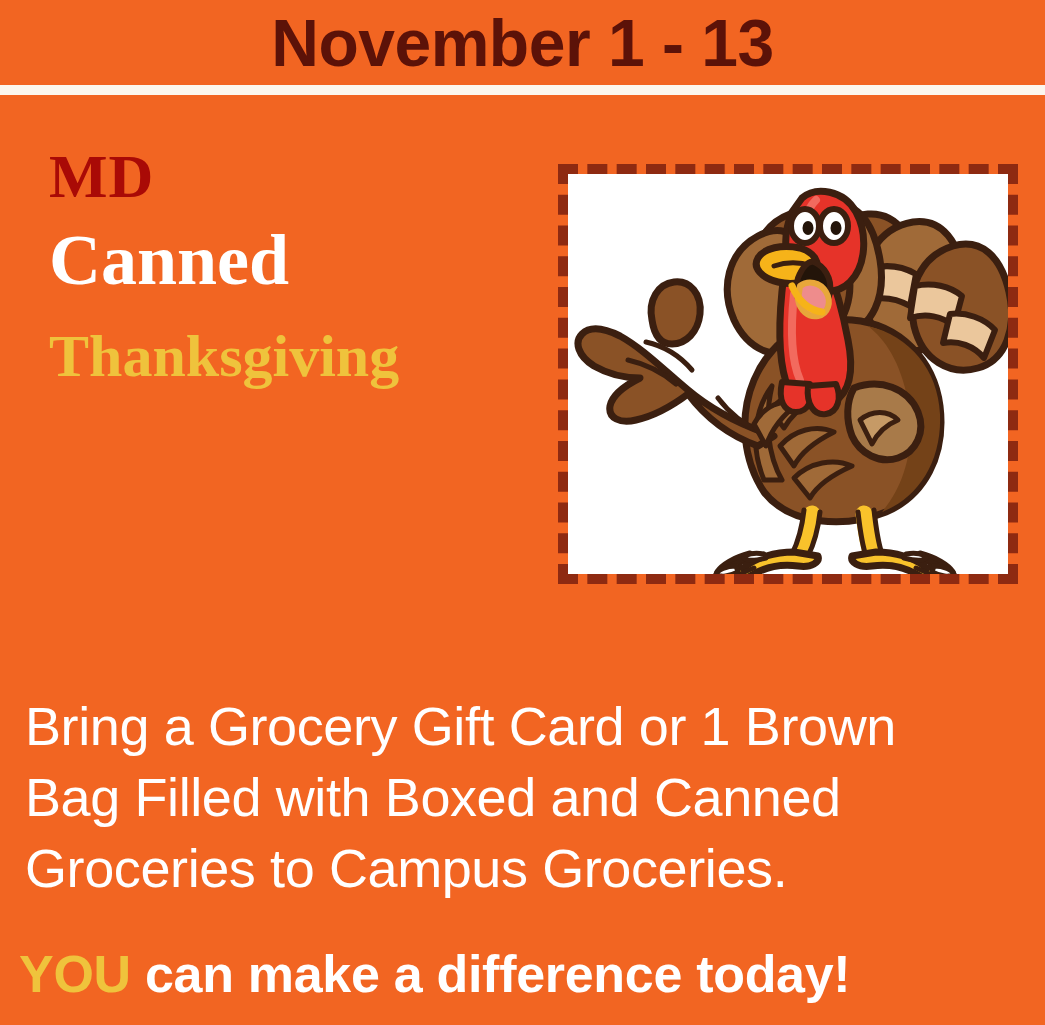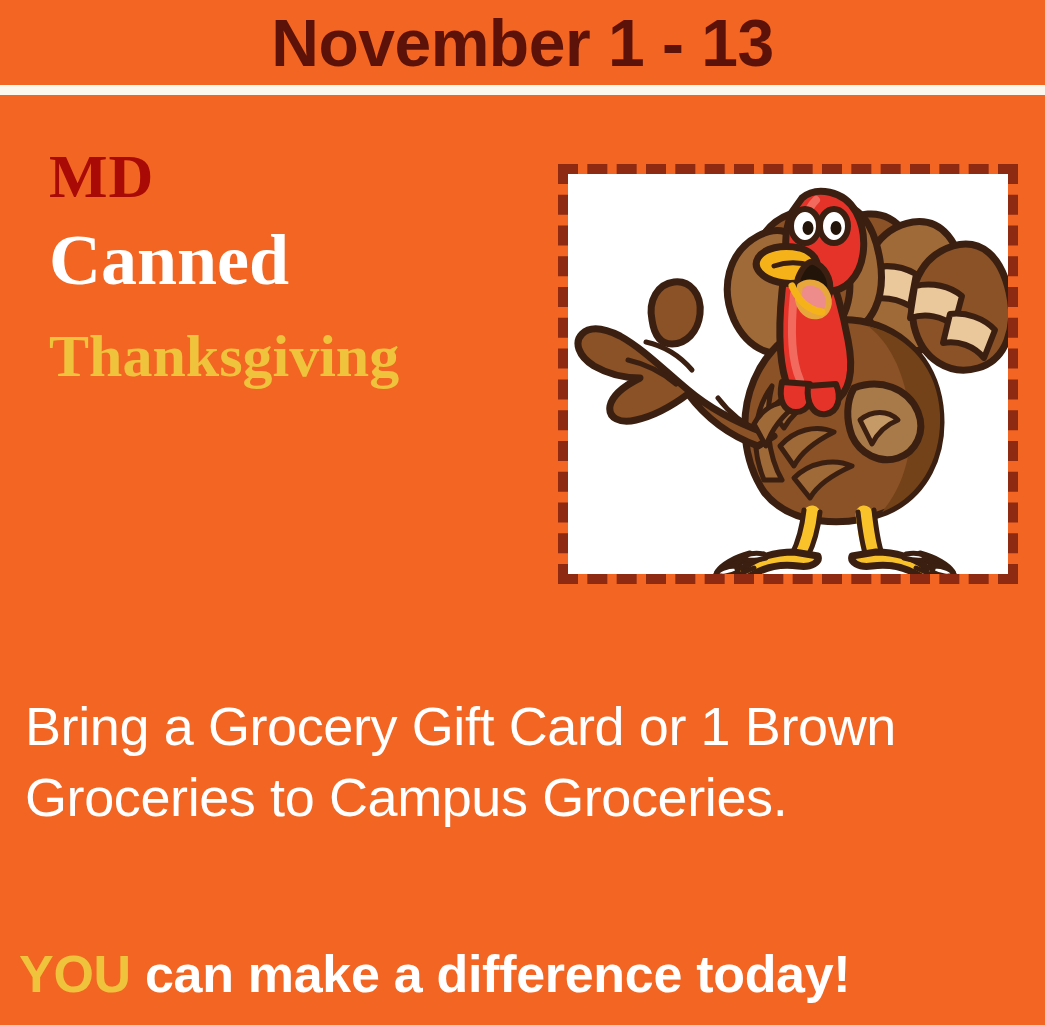--- a/index.html
+++ b/index.html
@@ -282,18 +282,19 @@
           <path d="M372 406 C382 408 388 412 388 416 C384 420 374 414 368 410 Z" fill="#FFFFFF" stroke-width="5"></path>
           <path d="M338 380 C348 378 356 380 358 384 C354 388 344 386 336 384 Z" fill="#FFFFFF" stroke-width="5"></path>
         </g>
       </svg>
     </div>
     <div class="image-dashes"></div>
   </div>
 
   <div class="body-copy">
     <span class="line">Bring a Grocery Gift Card or 1 Brown</span>
+    <span class="line">Bag Filled with Boxed and Canned</span>
     <span class="line">Groceries to Campus Groceries.</span>
   </div>
 
   <div class="tagline"><span class="you">YOU</span><span> can make a difference today!</span></div>
 
 </div>
 
 </body></html>

